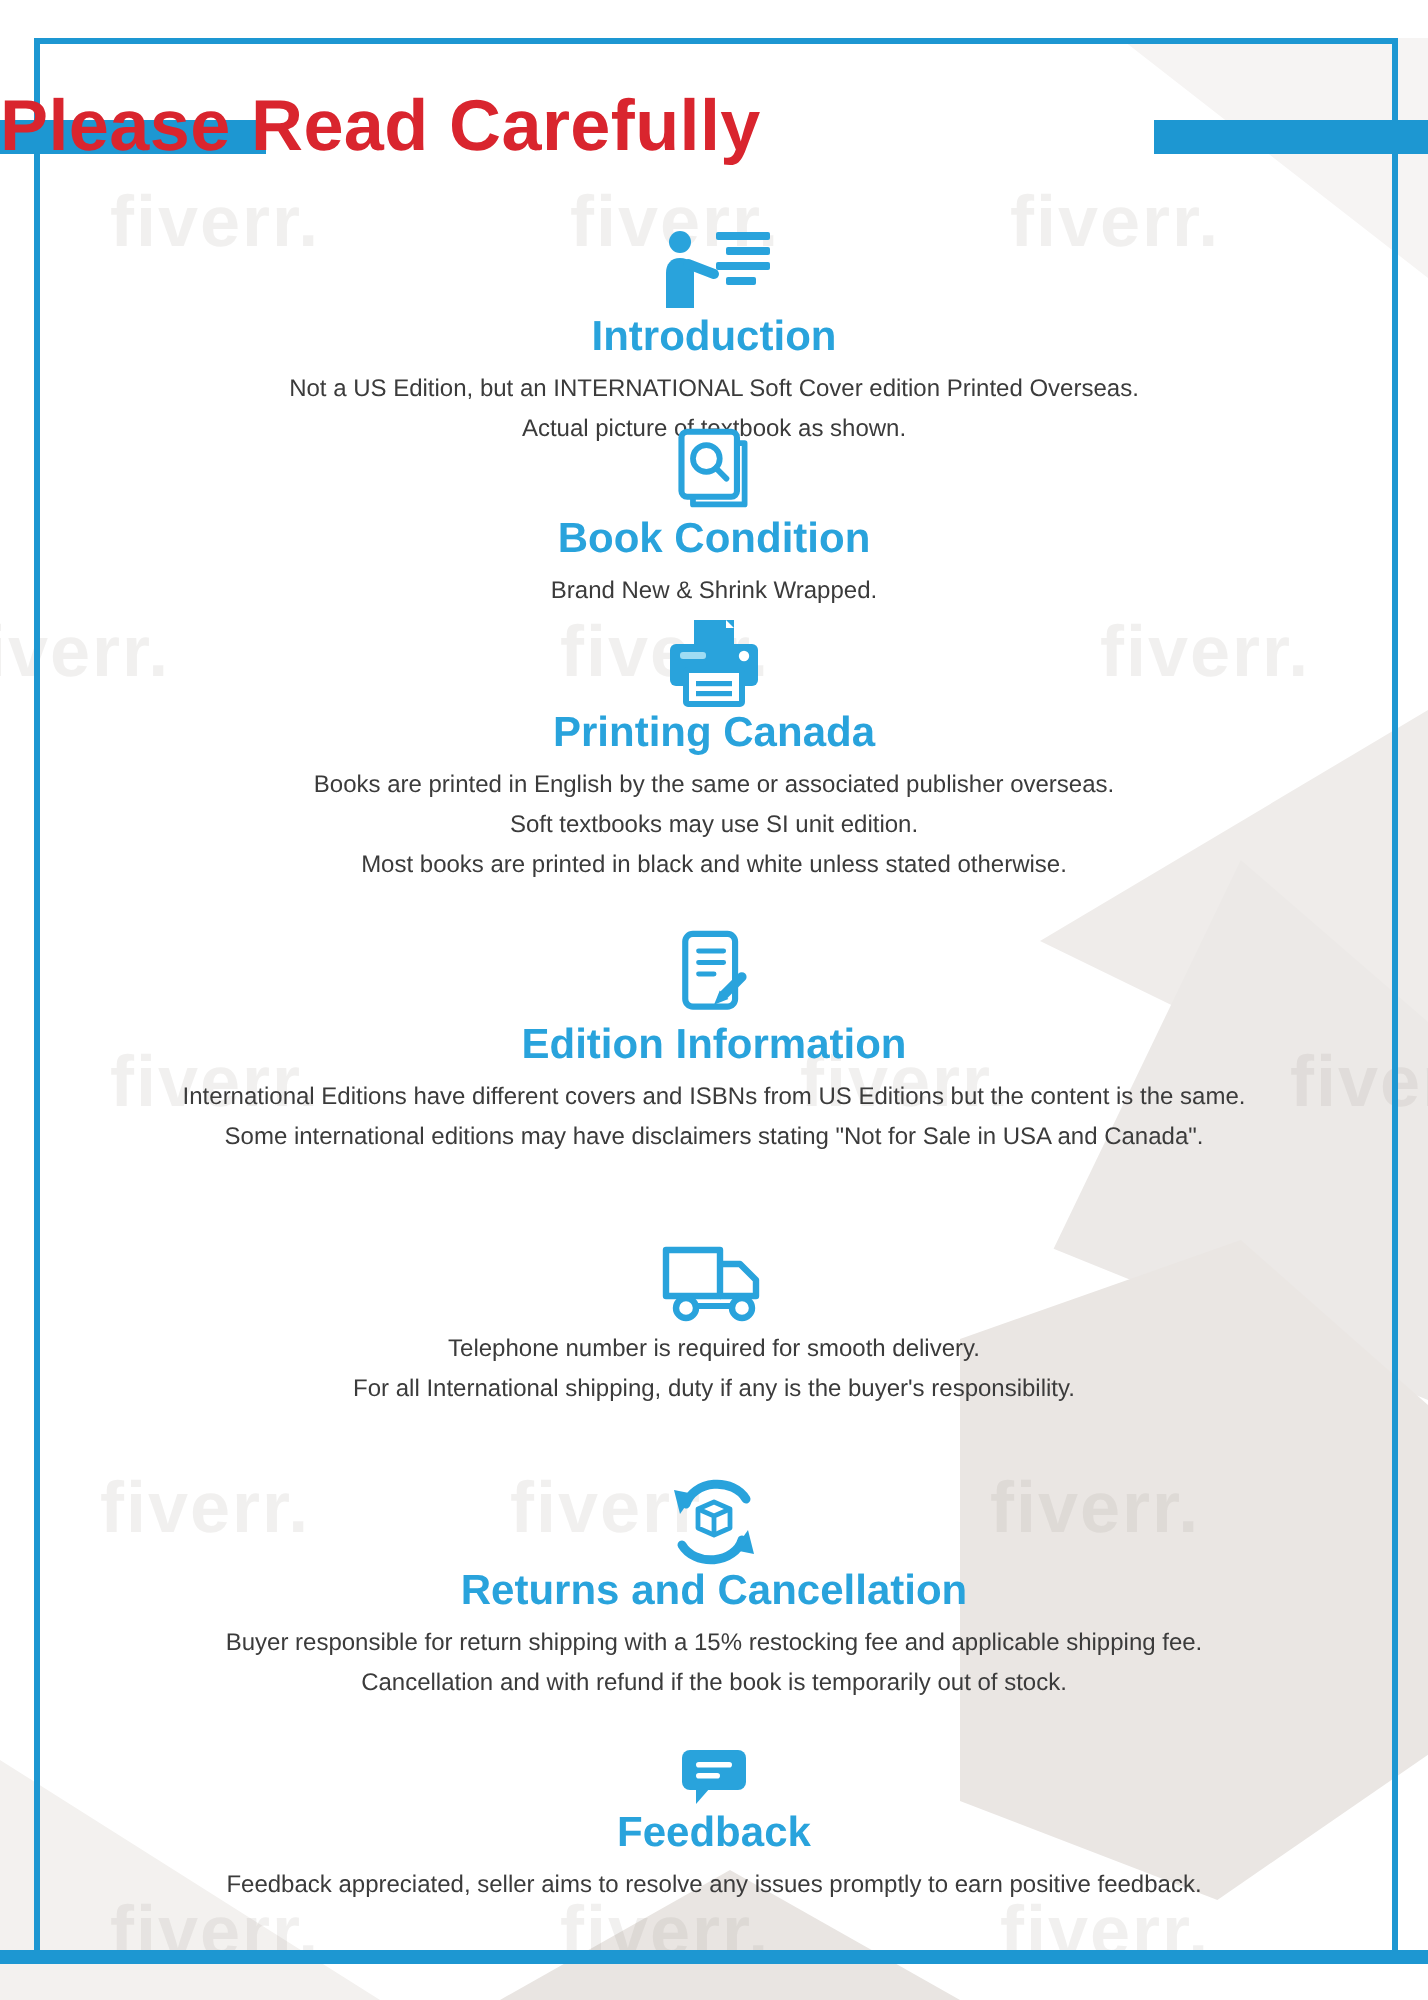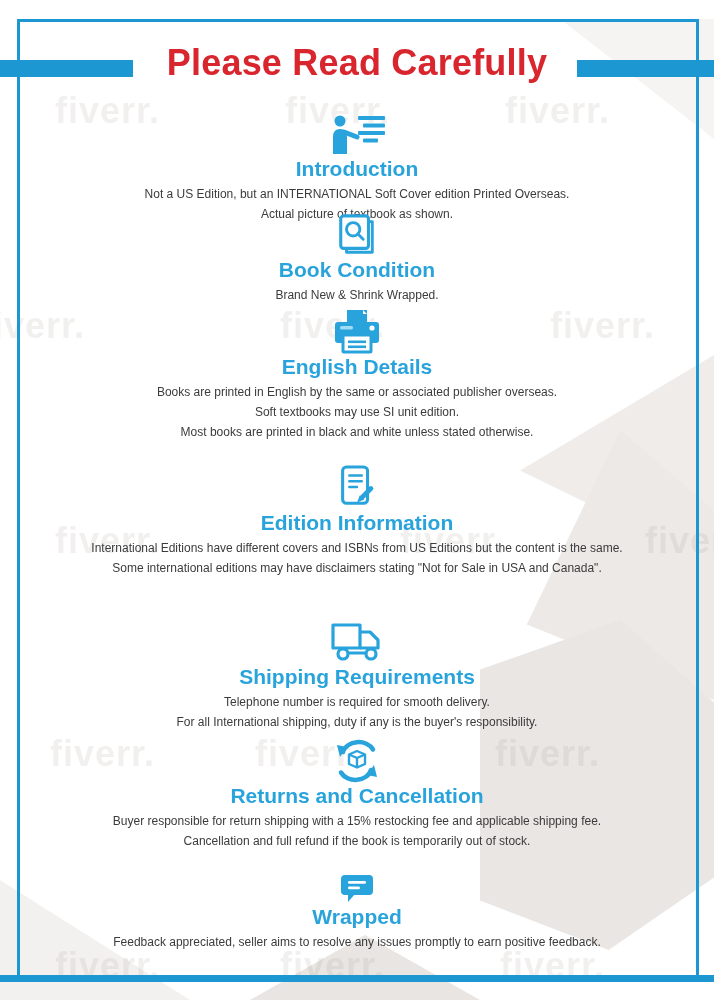--- a/index.html
+++ b/index.html
@@ -18,21 +18,21 @@
   
   .wm{position:absolute;z-index:1;font-weight:bold;font-size:36px;letter-spacing:1px;
       color:rgba(140,132,126,0.12);white-space:nowrap;}
   
   .frame{position:absolute;z-index:2;left:17px;top:19px;width:676px;height:957px;
          border:3px solid #1d97d2;border-bottom:none;}
   .bottom-bar{position:absolute;z-index:3;left:0;top:975px;width:714px;height:7px;background:#1d97d2;}
   .bar{position:absolute;z-index:4;top:60px;height:17px;background:#1d97d2;}
   .bar-left{left:0;width:133px;}
   .bar-right{left:577px;width:137px;}
-  .page-title{position:absolute;z-index:4;left:0;top:42px;width:714px;margin:0;text-align:center;
+  .page-title{position:absolute;z-index:4;left:0;top:42px;width:714px;margin:0;text-align:left;
         font-size:36px;font-weight:bold;color:#d9252e;letter-spacing:0.2px;}
   
   .sec{position:absolute;z-index:3;left:27px;width:660px;text-align:center;}
   .icon-wrap{height:44px;display:flex;align-items:center;justify-content:center;}
   .icon-wrap.small{height:32px;}
   .sec-heading{margin:1px 0 3px 0;font-size:21px;line-height:24px;font-weight:bold;color:#29a3dc;}
   .sec-body{width:612px;margin:0 auto;font-size:12px;line-height:20px;color:#3b3b3b;}
   .sec-body .line{margin:0;}
 </style>
 </head>
@@ -109,21 +109,21 @@
         <rect x="14" y="0" width="20" height="13" fill="#29a3dc"></rect>
         <polygon points="30,0 34,4 30,4" fill="#ffffff"></polygon>
         <rect x="2" y="12" width="44" height="21" rx="3" fill="#29a3dc"></rect>
         <rect x="7" y="16" width="13" height="3.5" rx="1.5" fill="#9fdcf3"></rect>
         <circle cx="39" cy="18" r="2.6" fill="#ffffff"></circle>
         <rect x="10" y="25" width="28" height="17" rx="1" fill="#ffffff" stroke="#29a3dc" stroke-width="3"></rect>
         <rect x="15" y="30.5" width="18" height="2.6" fill="#29a3dc"></rect>
         <rect x="15" y="35.5" width="18" height="2.6" fill="#29a3dc"></rect>
       </svg>
     </div>
-    <h2 class="sec-heading">English Details</h2>
+    <h2 class="sec-heading">Printing Canada</h2>
     <div class="sec-body">
       <div class="line">Books are printed in English by the same or associated publisher overseas.</div>
       <div class="line">Soft textbooks may use SI unit edition.</div>
       <div class="line">Most books are printed in black and white unless stated otherwise.</div>
     </div>
   </section>
 
   <section class="sec" style="top:466px">
     <div class="icon-wrap">
       <svg width="40" height="46" viewBox="0 0 40 48">
@@ -143,21 +143,20 @@
   <section class="sec" style="top:620px">
     <div class="icon-wrap">
       <svg width="52" height="42" viewBox="0 0 52 42">
         <rect x="2" y="4" width="27" height="23" fill="none" stroke="#29a3dc" stroke-width="3.2" stroke-linejoin="round"></rect>
         <path d="M29 11h10l8 8v8H29" fill="none" stroke="#29a3dc" stroke-width="3.2" stroke-linejoin="round"></path>
         <path d="M17.5 32h17" stroke="#29a3dc" stroke-width="3"></path>
         <circle cx="12" cy="33" r="5" fill="#ffffff" stroke="#29a3dc" stroke-width="3.2"></circle>
         <circle cx="40" cy="33" r="5" fill="#ffffff" stroke="#29a3dc" stroke-width="3.2"></circle>
       </svg>
     </div>
-    <h2 class="sec-heading">Shipping Requirements</h2>
     <div class="sec-body">
       <div class="line">Telephone number is required for smooth delivery.</div>
       <div class="line">For all International shipping, duty if any is the buyer's responsibility.</div>
     </div>
   </section>
 
   <section class="sec" style="top:739px">
     <div class="icon-wrap">
       <svg width="46" height="46" viewBox="0 0 46 46">
         <path d="M9 14 A 16 13 0 0 1 39 11.5" fill="none" stroke="#29a3dc" stroke-width="4.5" stroke-linecap="round"></path>
@@ -166,32 +165,32 @@
         <polygon points="43,39 33,37 40,27" fill="#29a3dc"></polygon>
         <g stroke="#29a3dc" stroke-width="2.4" fill="#ffffff" stroke-linejoin="round">
           <polygon points="23,13 31,16.5 31,26 23,29.5 15,26 15,16.5"></polygon>
           <path d="M15 16.5l8 3.5 8-3.5M23 20v9.5" fill="none"></path>
         </g>
       </svg>
     </div>
     <h2 class="sec-heading">Returns and Cancellation</h2>
     <div class="sec-body">
       <div class="line">Buyer responsible for return shipping with a 15% restocking fee and applicable shipping fee.</div>
-      <div class="line">Cancellation and full refund if the book is temporarily out of stock.</div>
+      <div class="line">Cancellation and with refund if the book is temporarily out of stock.</div>
     </div>
   </section>
 
   <section class="sec" style="top:872px">
     <div class="icon-wrap small">
       <svg width="34" height="30" viewBox="0 0 34 30">
         <rect x="1" y="2" width="32" height="20" rx="4" fill="#29a3dc"></rect>
         <polygon points="8,21 15,21 8,29" fill="#29a3dc"></polygon>
         <rect x="8" y="8" width="18" height="2.8" rx="1.4" fill="#ffffff"></rect>
         <rect x="8" y="13.5" width="12" height="2.8" rx="1.4" fill="#ffffff"></rect>
       </svg>
     </div>
-    <h2 class="sec-heading">Wrapped</h2>
+    <h2 class="sec-heading">Feedback</h2>
     <div class="sec-body">
       <div class="line">Feedback appreciated, seller aims to resolve any issues promptly to earn positive feedback.</div>
     </div>
   </section>
 
 </div>
 
 </body></html>

